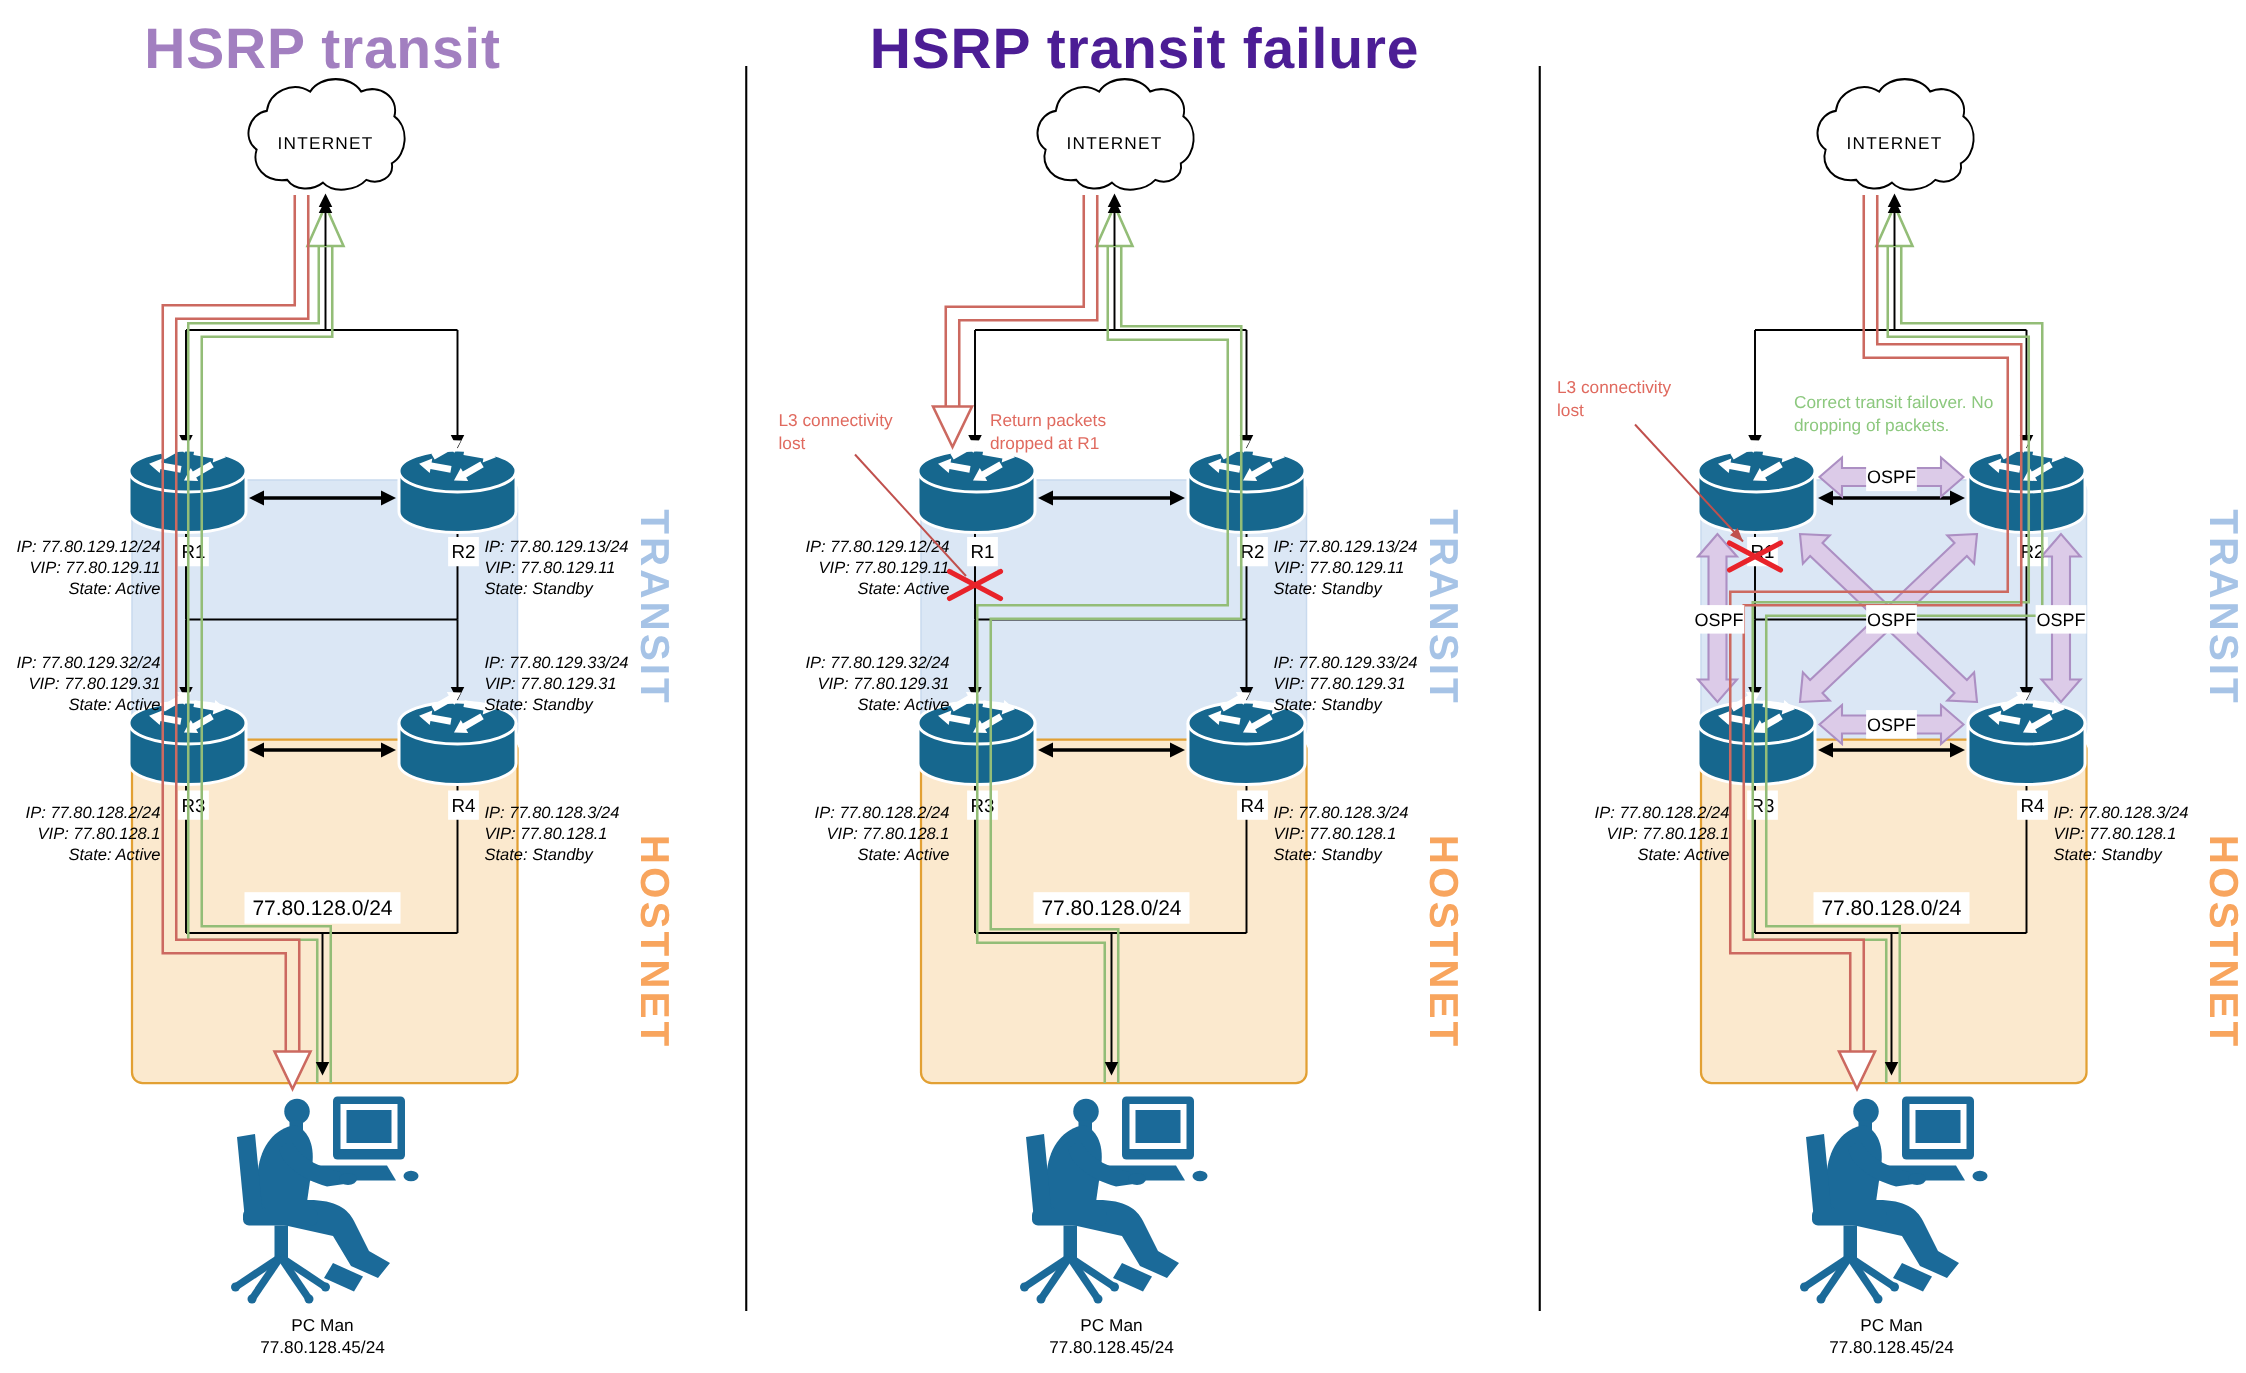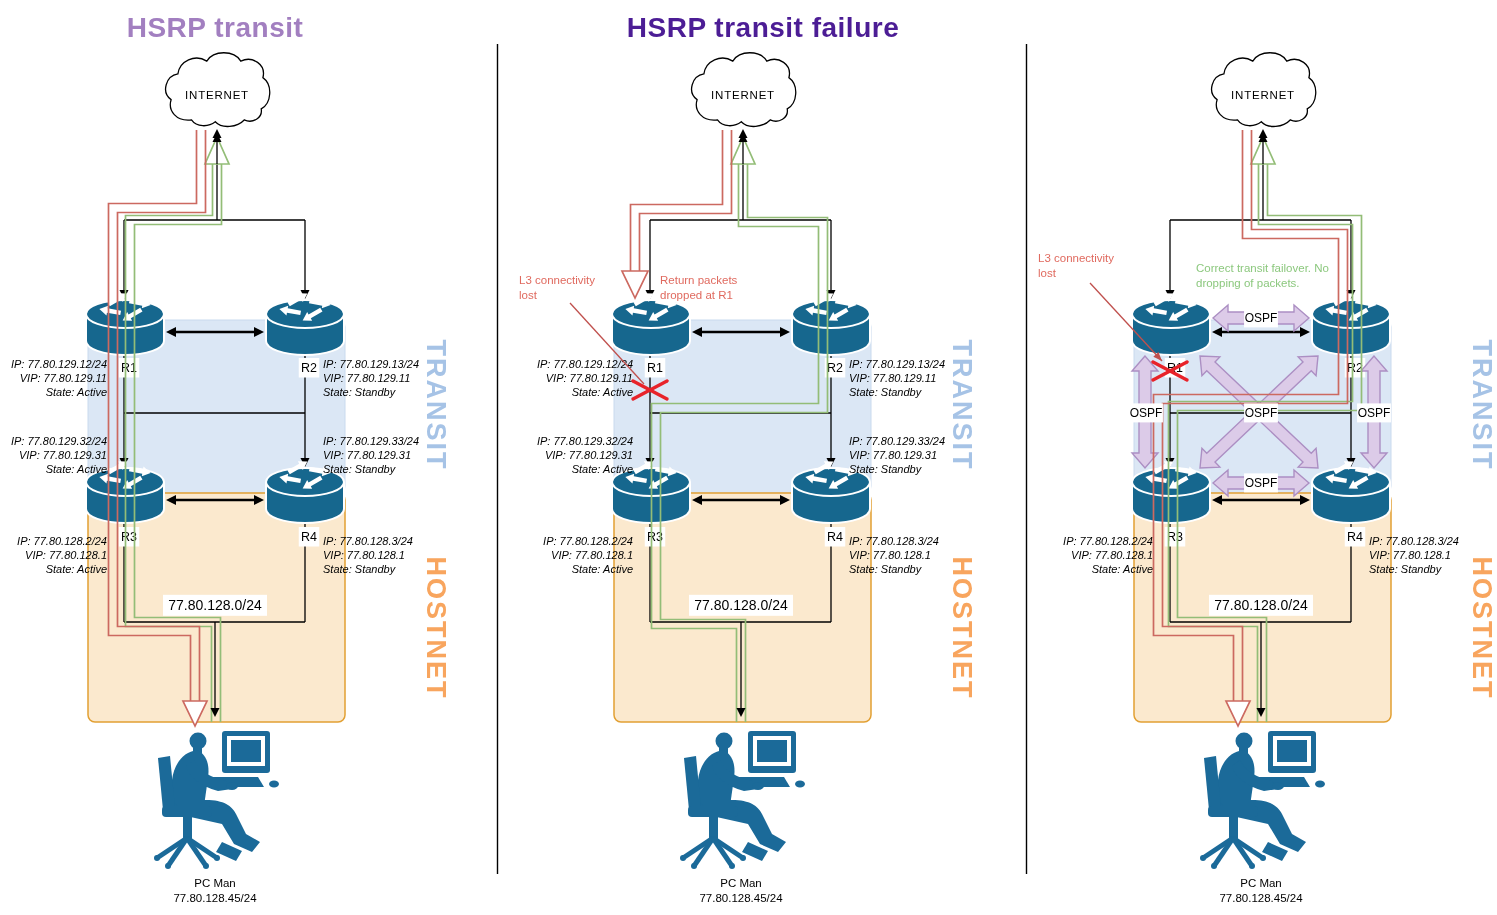--- a/index.html
+++ b/index.html
@@ -1,19 +1,19 @@
 <!DOCTYPE html>
 <html><head>
 <meta charset="utf-8">
 <style>
   html,body{margin:0;padding:0;background:#fff;}
   .canvas{position:relative;width:1497px;height:915px;background:#ffffff;
           font-family:"Liberation Sans",sans-serif;overflow:hidden;}
   .panel-title{position:absolute;top:12px;width:430px;text-align:center;
-               font-size:28px;font-weight:bold;letter-spacing:.5px;}
+               font-size:38px;font-weight:bold;letter-spacing:.5px;}
   svg{position:absolute;left:0;top:0;}
 </style>
 </head>
 <body>
 
 <div class="canvas">
   <svg id="diagram" width="1497" height="915" viewBox="0 0 1497 915">
       <g>
         <rect x="88" y="320" width="257" height="173" rx="7" fill="#DBE7F5" stroke="#C9DAEE" stroke-width="1"></rect>
         <rect x="88" y="493" width="257" height="229" rx="7" fill="#FBE9CE" stroke="#E2A033" stroke-width="1.5"></rect>

